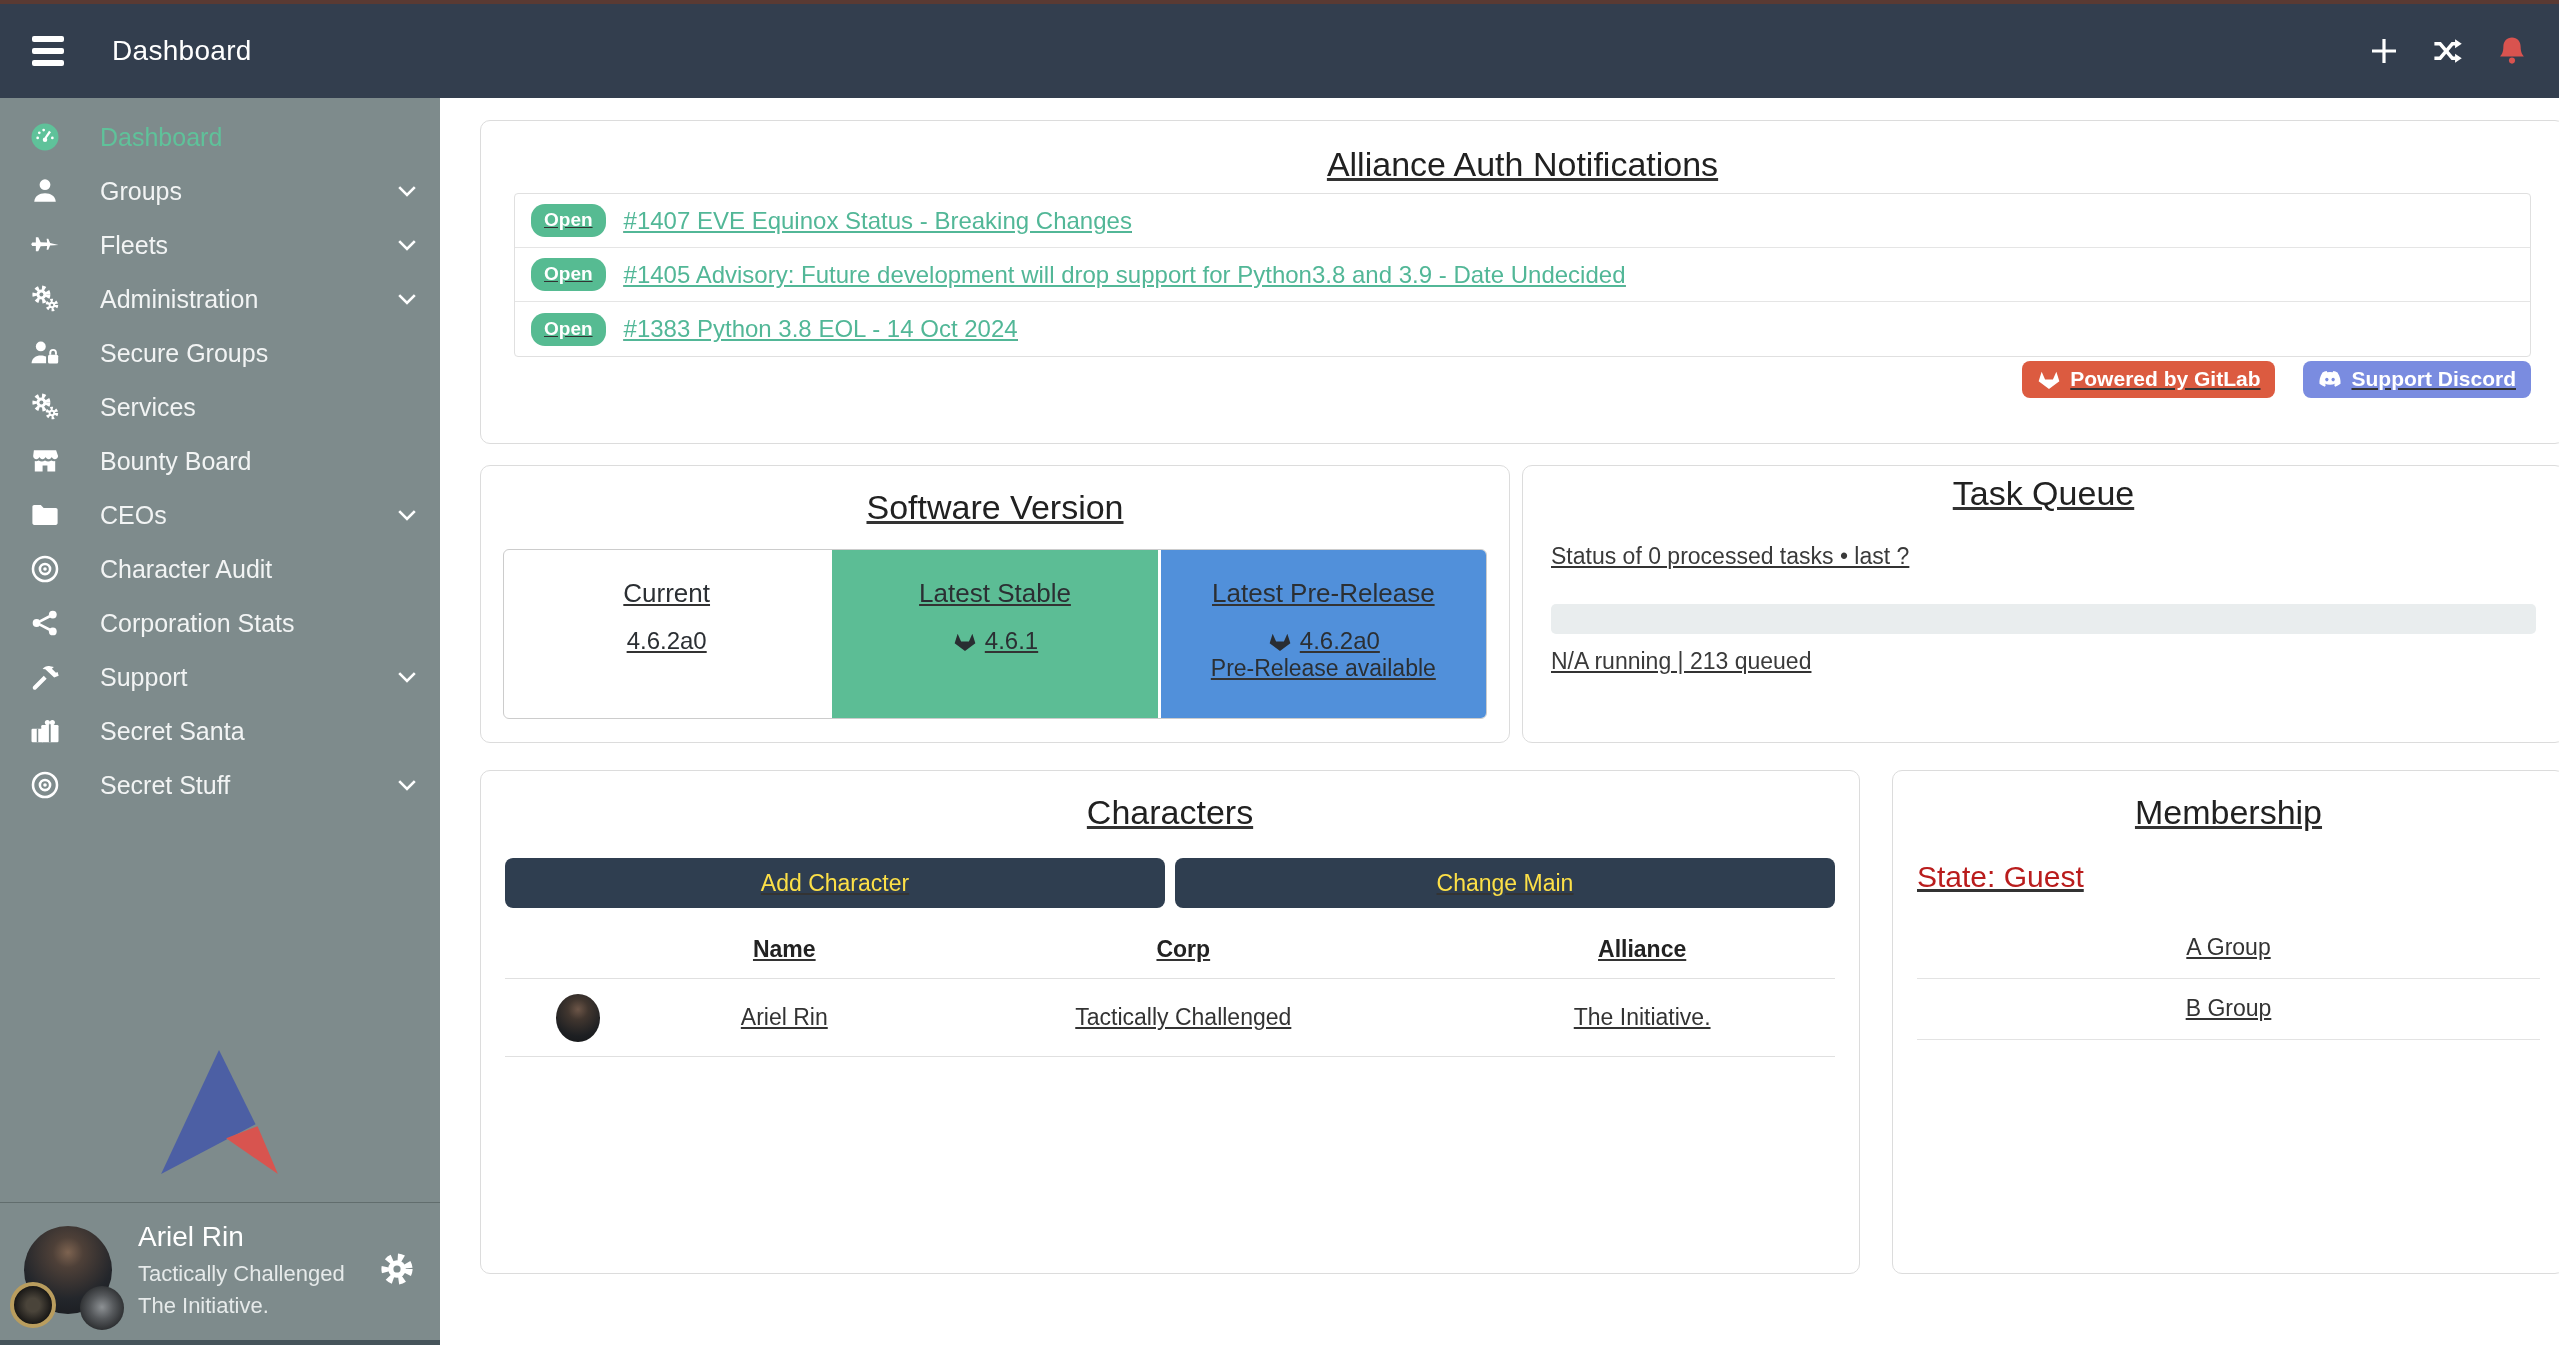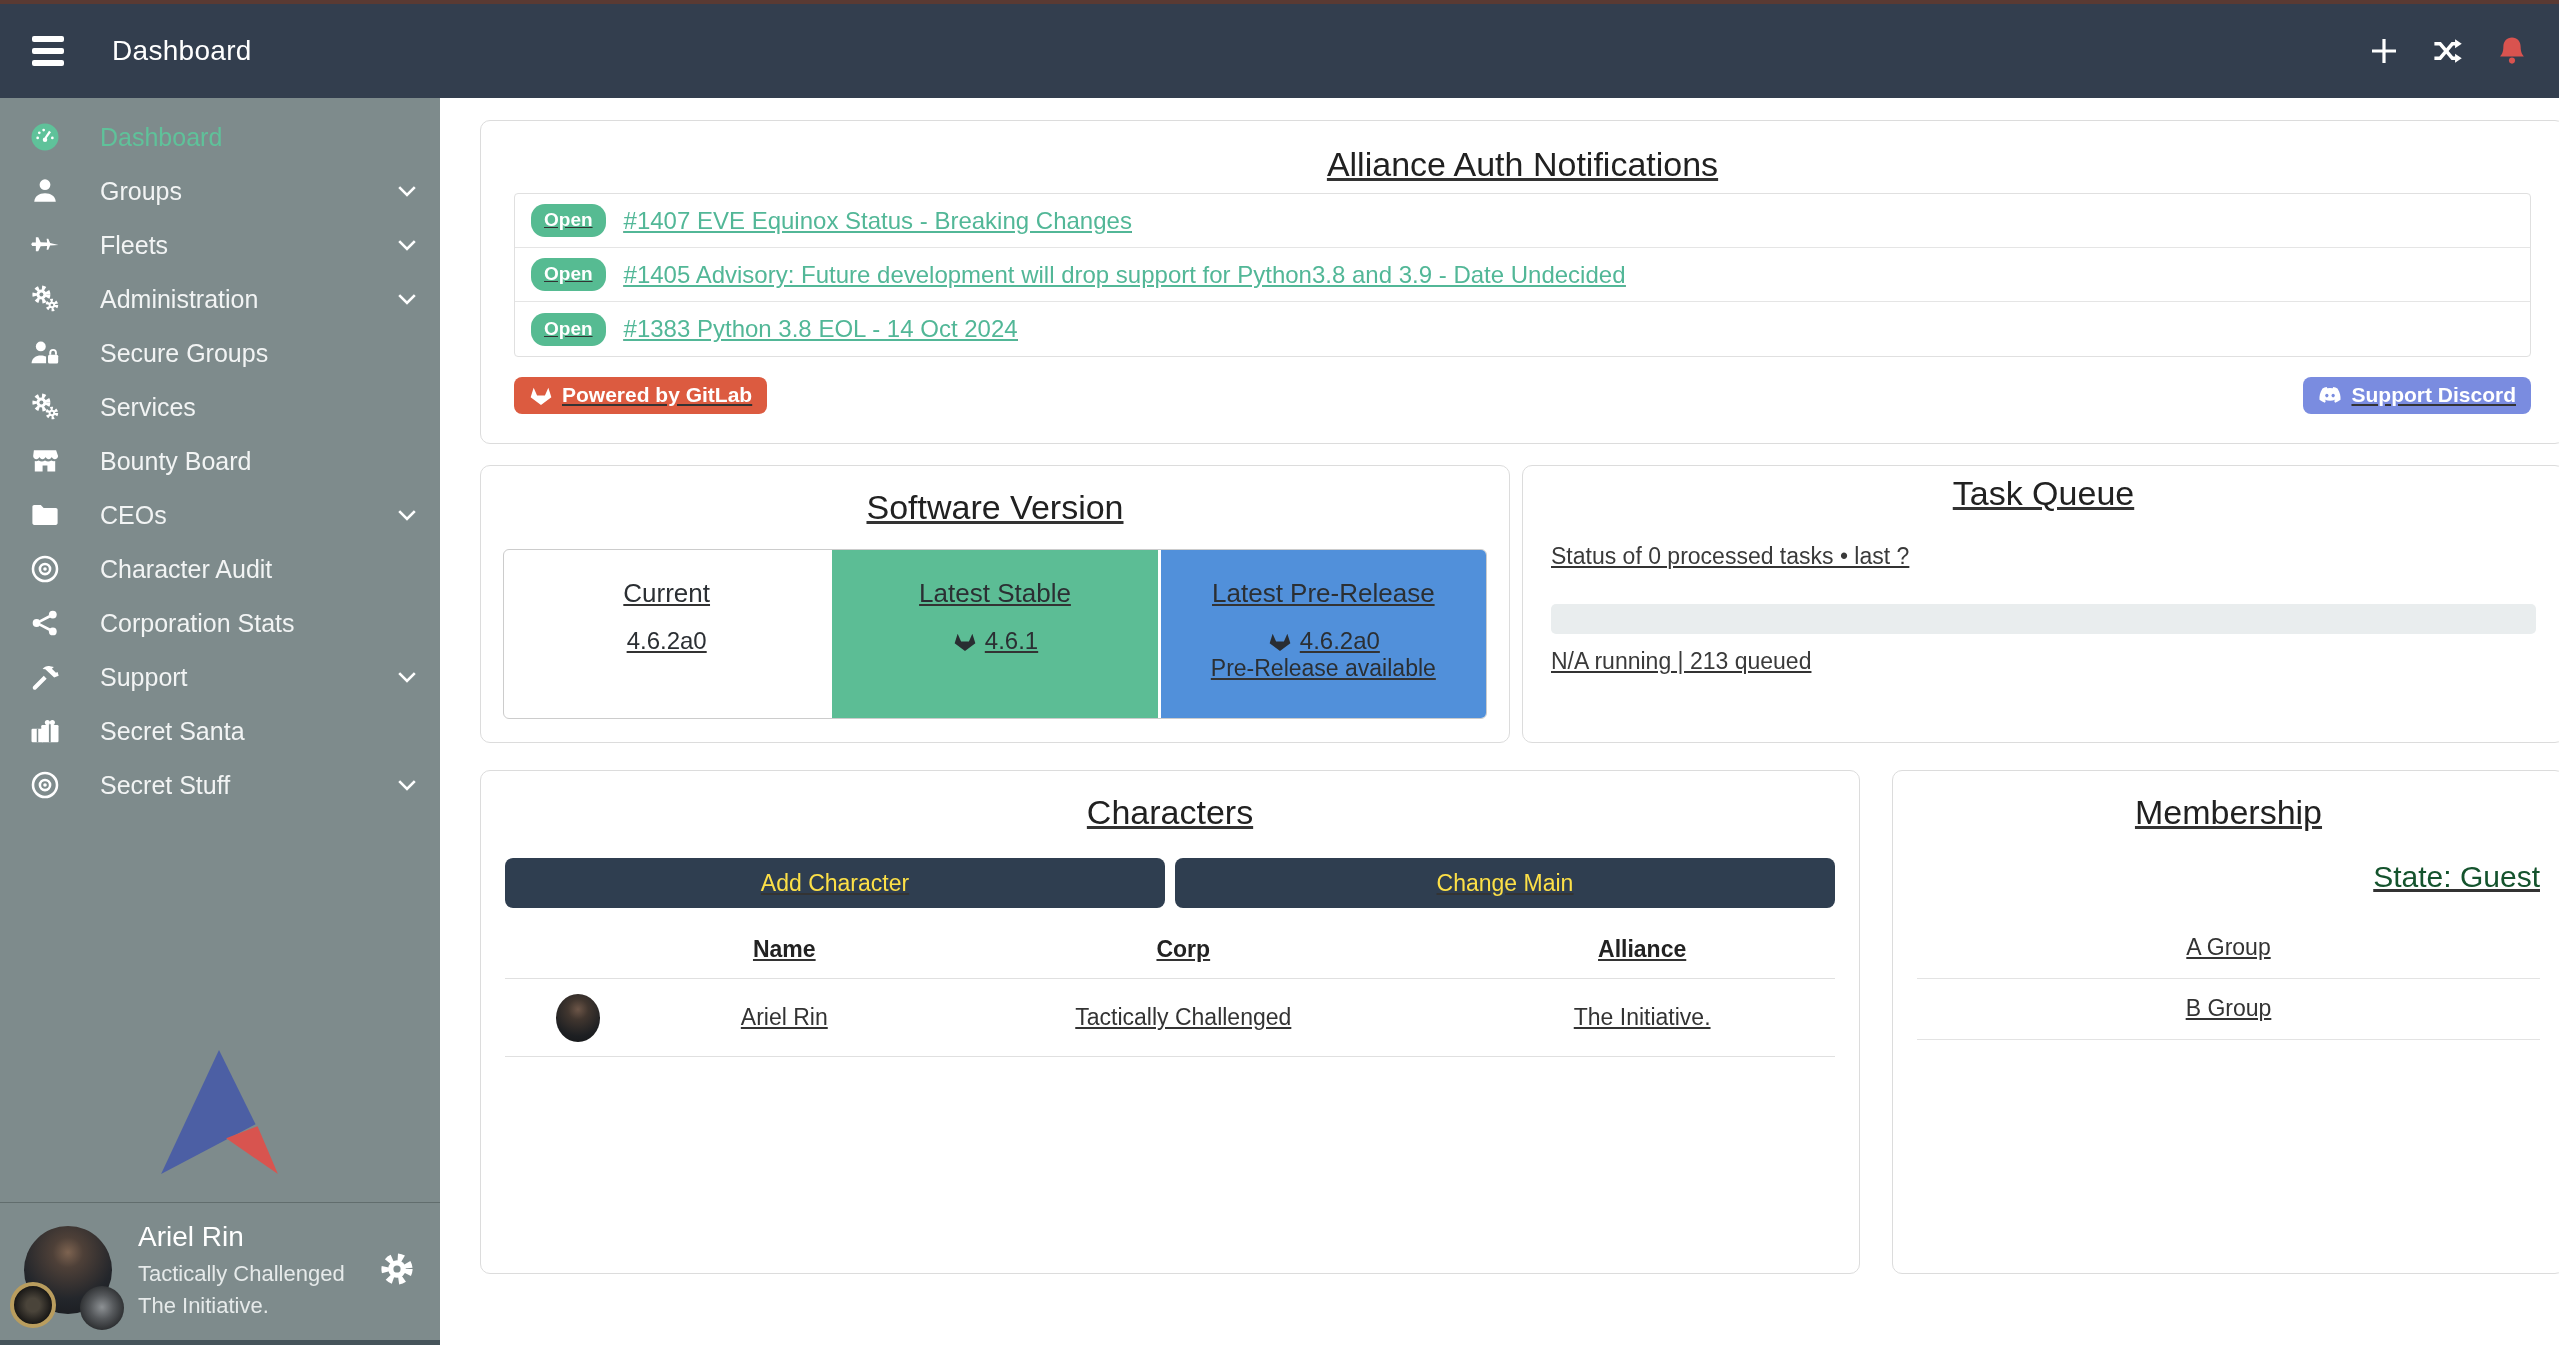--- a/index.html
+++ b/index.html
@@ -70,21 +70,21 @@
   
   .panel-notifications { height:324px; margin-bottom:21px; padding:24px 33px; }
   .notif-list { border:1px solid #e0e0e0; border-radius:4px; margin-top:9px; }
   .notif-row { height:54px; display:flex; align-items:center; gap:18px; padding:0 16px; border-bottom:1px solid #e5e5e5; }
   .notif-row:last-child { border-bottom:none; }
   .open-badge {
     background:#56bb92; color:#fff; font-size:19px; font-weight:bold;
     padding:5px 13px 6px; border-radius:14px; flex:none;
   }
   .notif-link { color:#52b797; font-size:24px; text-decoration:underline; }
-  .notif-footer { display:flex; justify-content:space-between; gap:8px; margin-top:20px; }
+  .notif-footer { display:flex; justify-content:flex-end; gap:28px; margin-top:4px; }
   .mini-badge {
     display:inline-flex; align-items:center; gap:9px; color:#fff; font-size:21px; font-weight:bold;
     padding:6px 15px 7px; border-radius:8px; cursor:pointer; text-decoration:none;
   }
   .mini-badge svg { width:24px; height:24px; }
   .badge-gitlab { background:#dc5b40; }
   .badge-discord { background:#7a8ce0; }
 
   
   .row2 { display:flex; gap:12px; height:278px; margin-bottom:27px; }
@@ -115,21 +115,21 @@
   }
   .char-table { width:100%; border-collapse:collapse; margin-top:14px; }
   .char-table th { font-size:23px; font-weight:bold; color:#222; text-align:center; padding:14px 0 15px; border-bottom:1px solid #e0e0e0; }
   .char-table td { font-size:23px; color:#333; text-align:center; padding:10px 0; border-bottom:1px solid #e0e0e0; height:78px; }
   .char-avatar {
     width:44px; height:48px; border-radius:50%; margin:0 auto;
     background: radial-gradient(circle at 50% 32%, #6d5648 0%, #41362f 26%, #1d1f22 68%, #141517 100%);
   }
 
   .panel-membership { flex:1; padding:22px 24px; }
-  .mem-state { text-align:right; font-size:30px; color:#14532d; margin-top:28px; }
+  .mem-state { text-align:left; font-size:30px; color:#b91c1c; margin-top:28px; }
   .mem-groups { margin-top:24px; }
   .mem-group { text-align:center; font-size:23px; color:#333; padding:16px 0 17px; border-bottom:1px solid #e3e3e3; }
 </style>
 </head>
 <body>
 
 <div class="navbar">
   <div class="hamburger">
       <span></span>
       <span></span>

